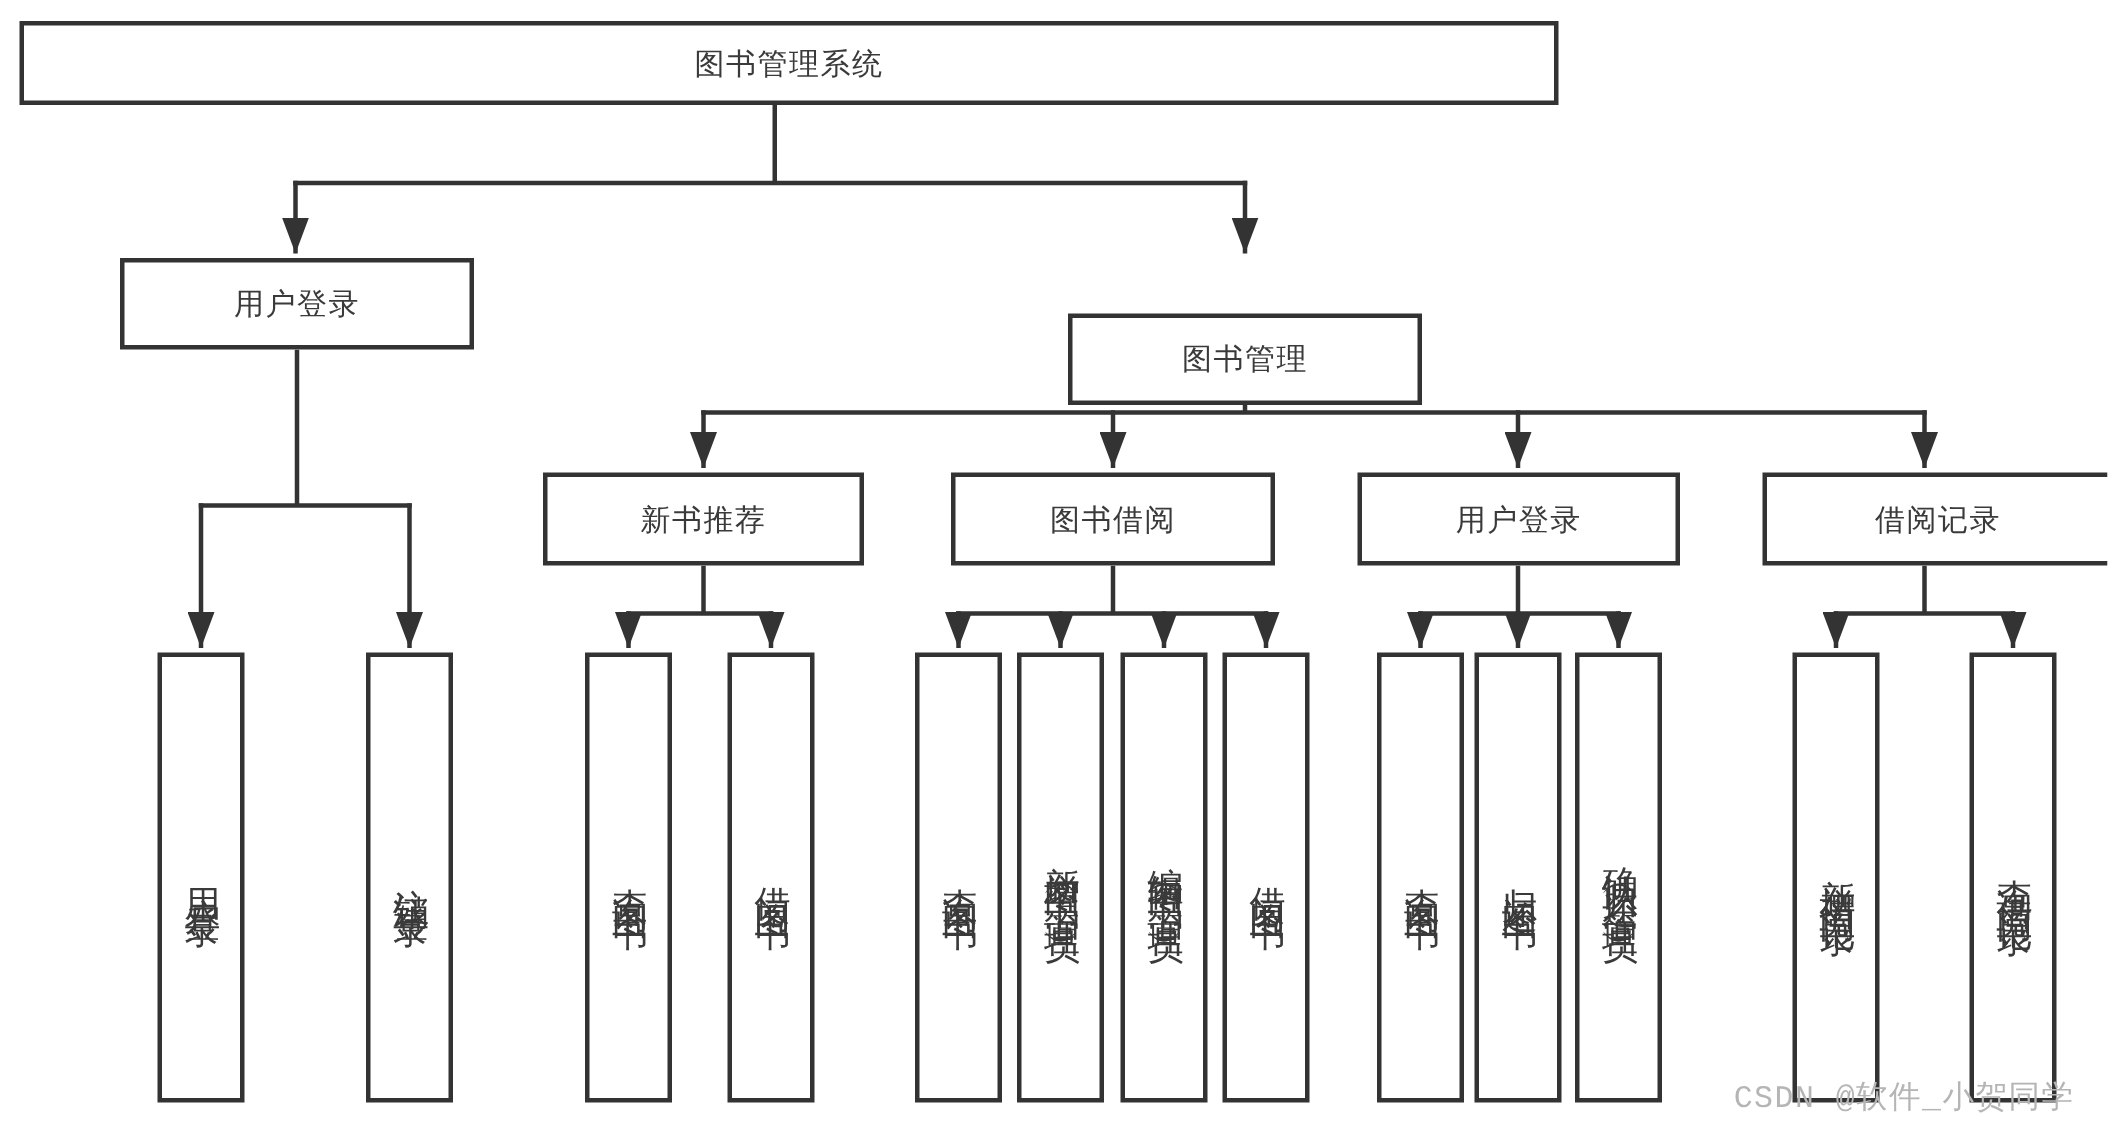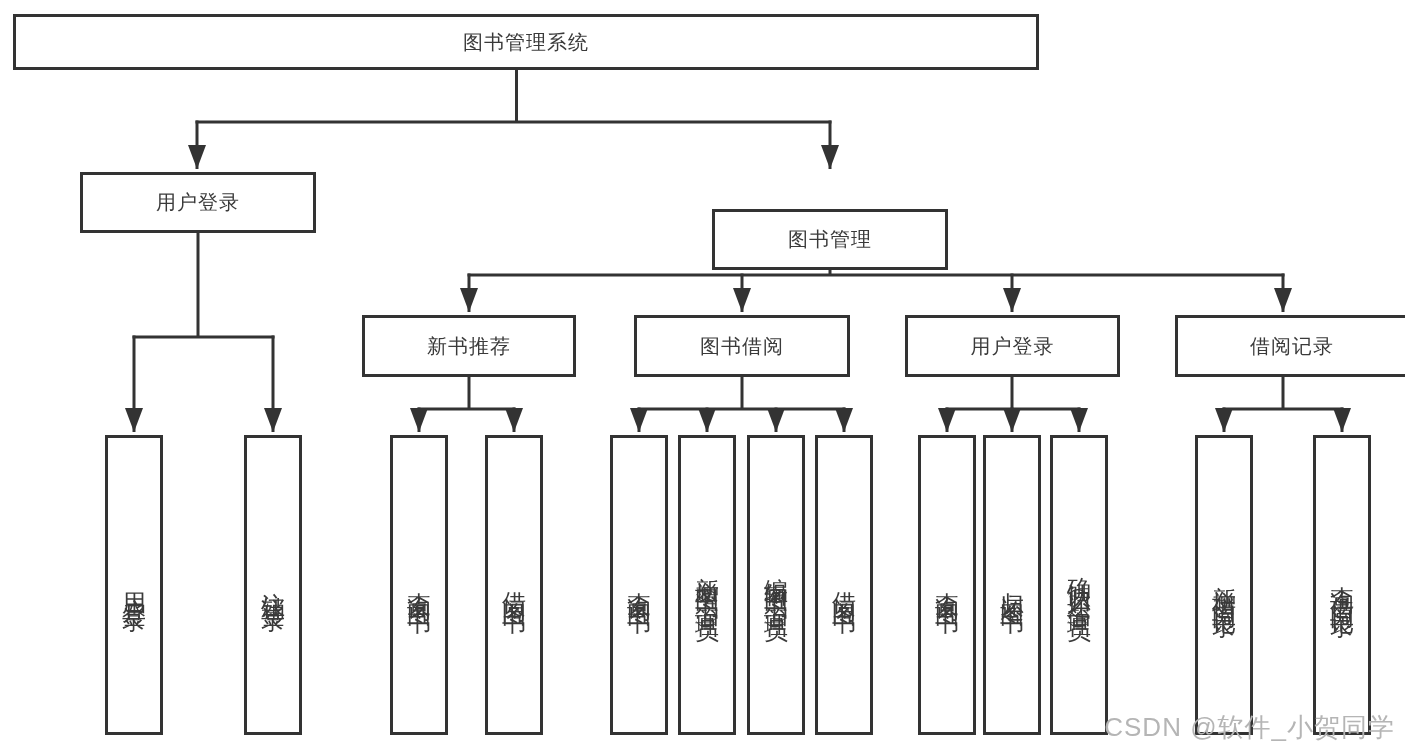--- a/index.html
+++ b/index.html
@@ -42,27 +42,28 @@
   .node.leaf {
     writing-mode: vertical-rl;
     text-orientation: upright;
     font-size: 24px;
     letter-spacing: 6px;
     line-height: 1;
     text-align: center;
   }
   .watermark {
     position: absolute;
-    right: 10px;
+    right: 22px;
     bottom: 2px;
-    font-size: 26px;
+    font-size: 21px;
     color: #b5b5b5;
     z-index: 3;
     letter-spacing: 1px;
     white-space: nowrap;
+    font-family: Liberation Mono, monospace;
   }
   svg line, svg path {
     stroke: #333333;
     stroke-width: 3;
     fill: none;
   }
   svg path.rail {
     stroke-linecap: square;
   }
 </style>

